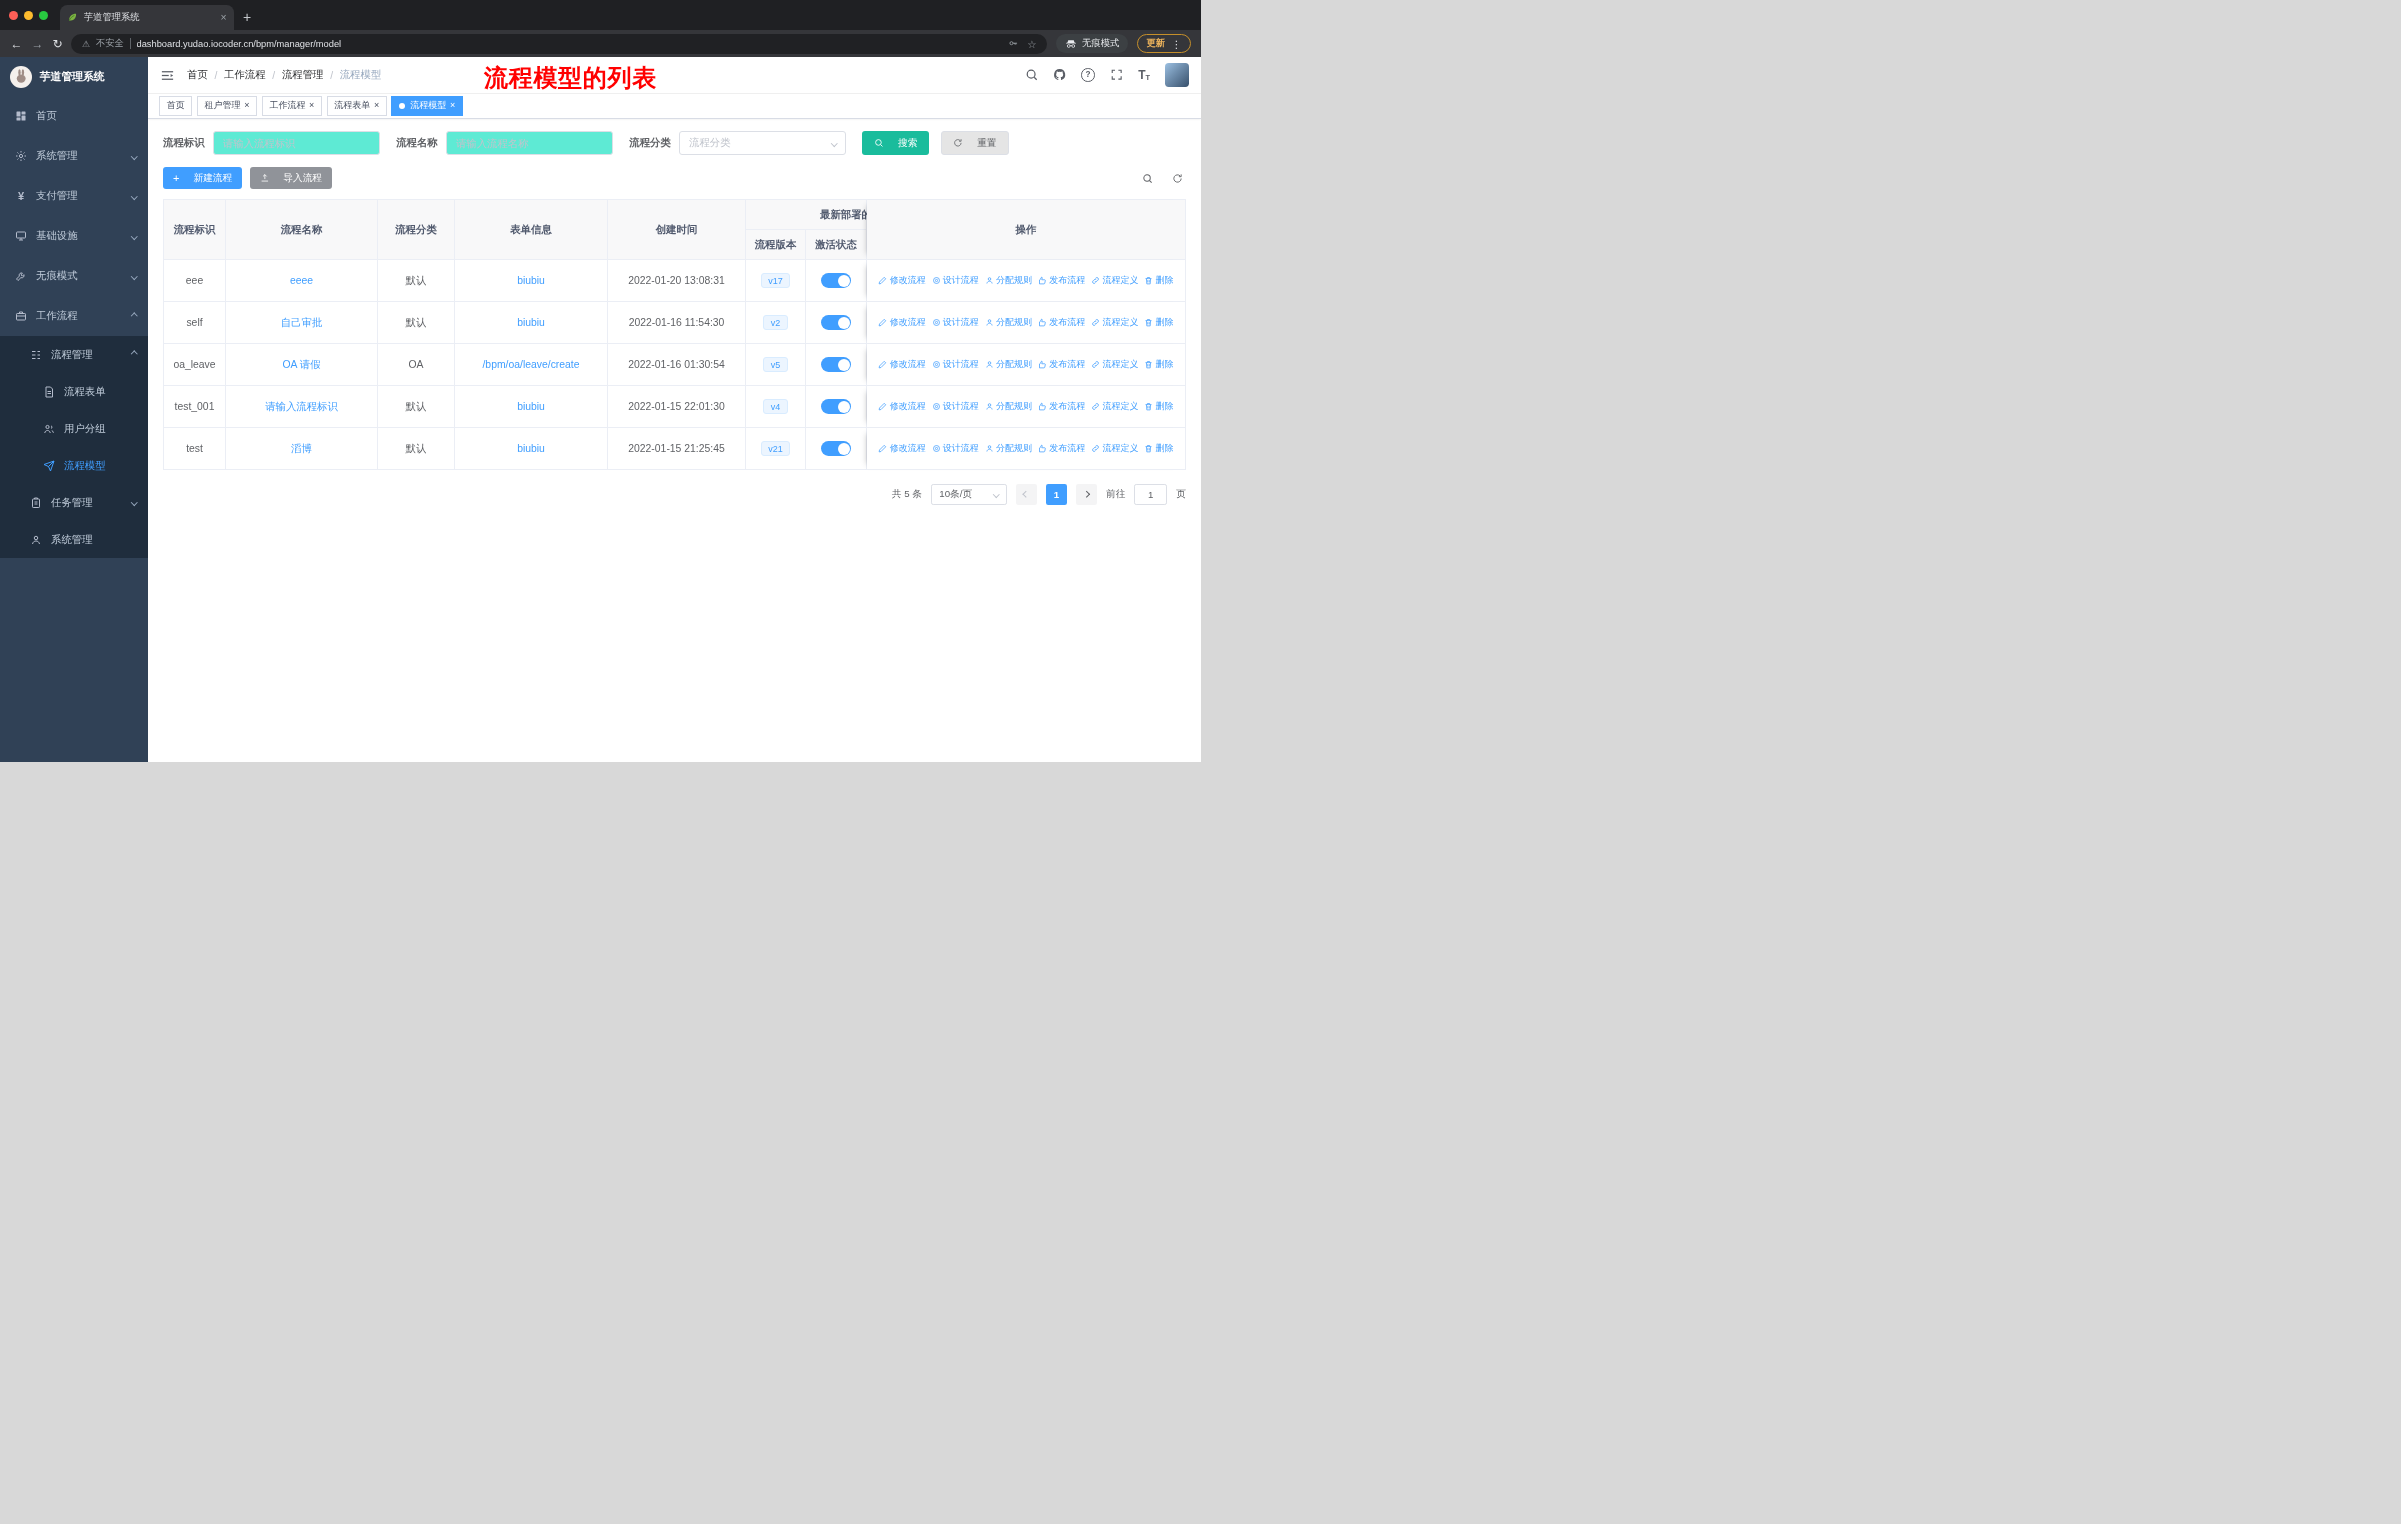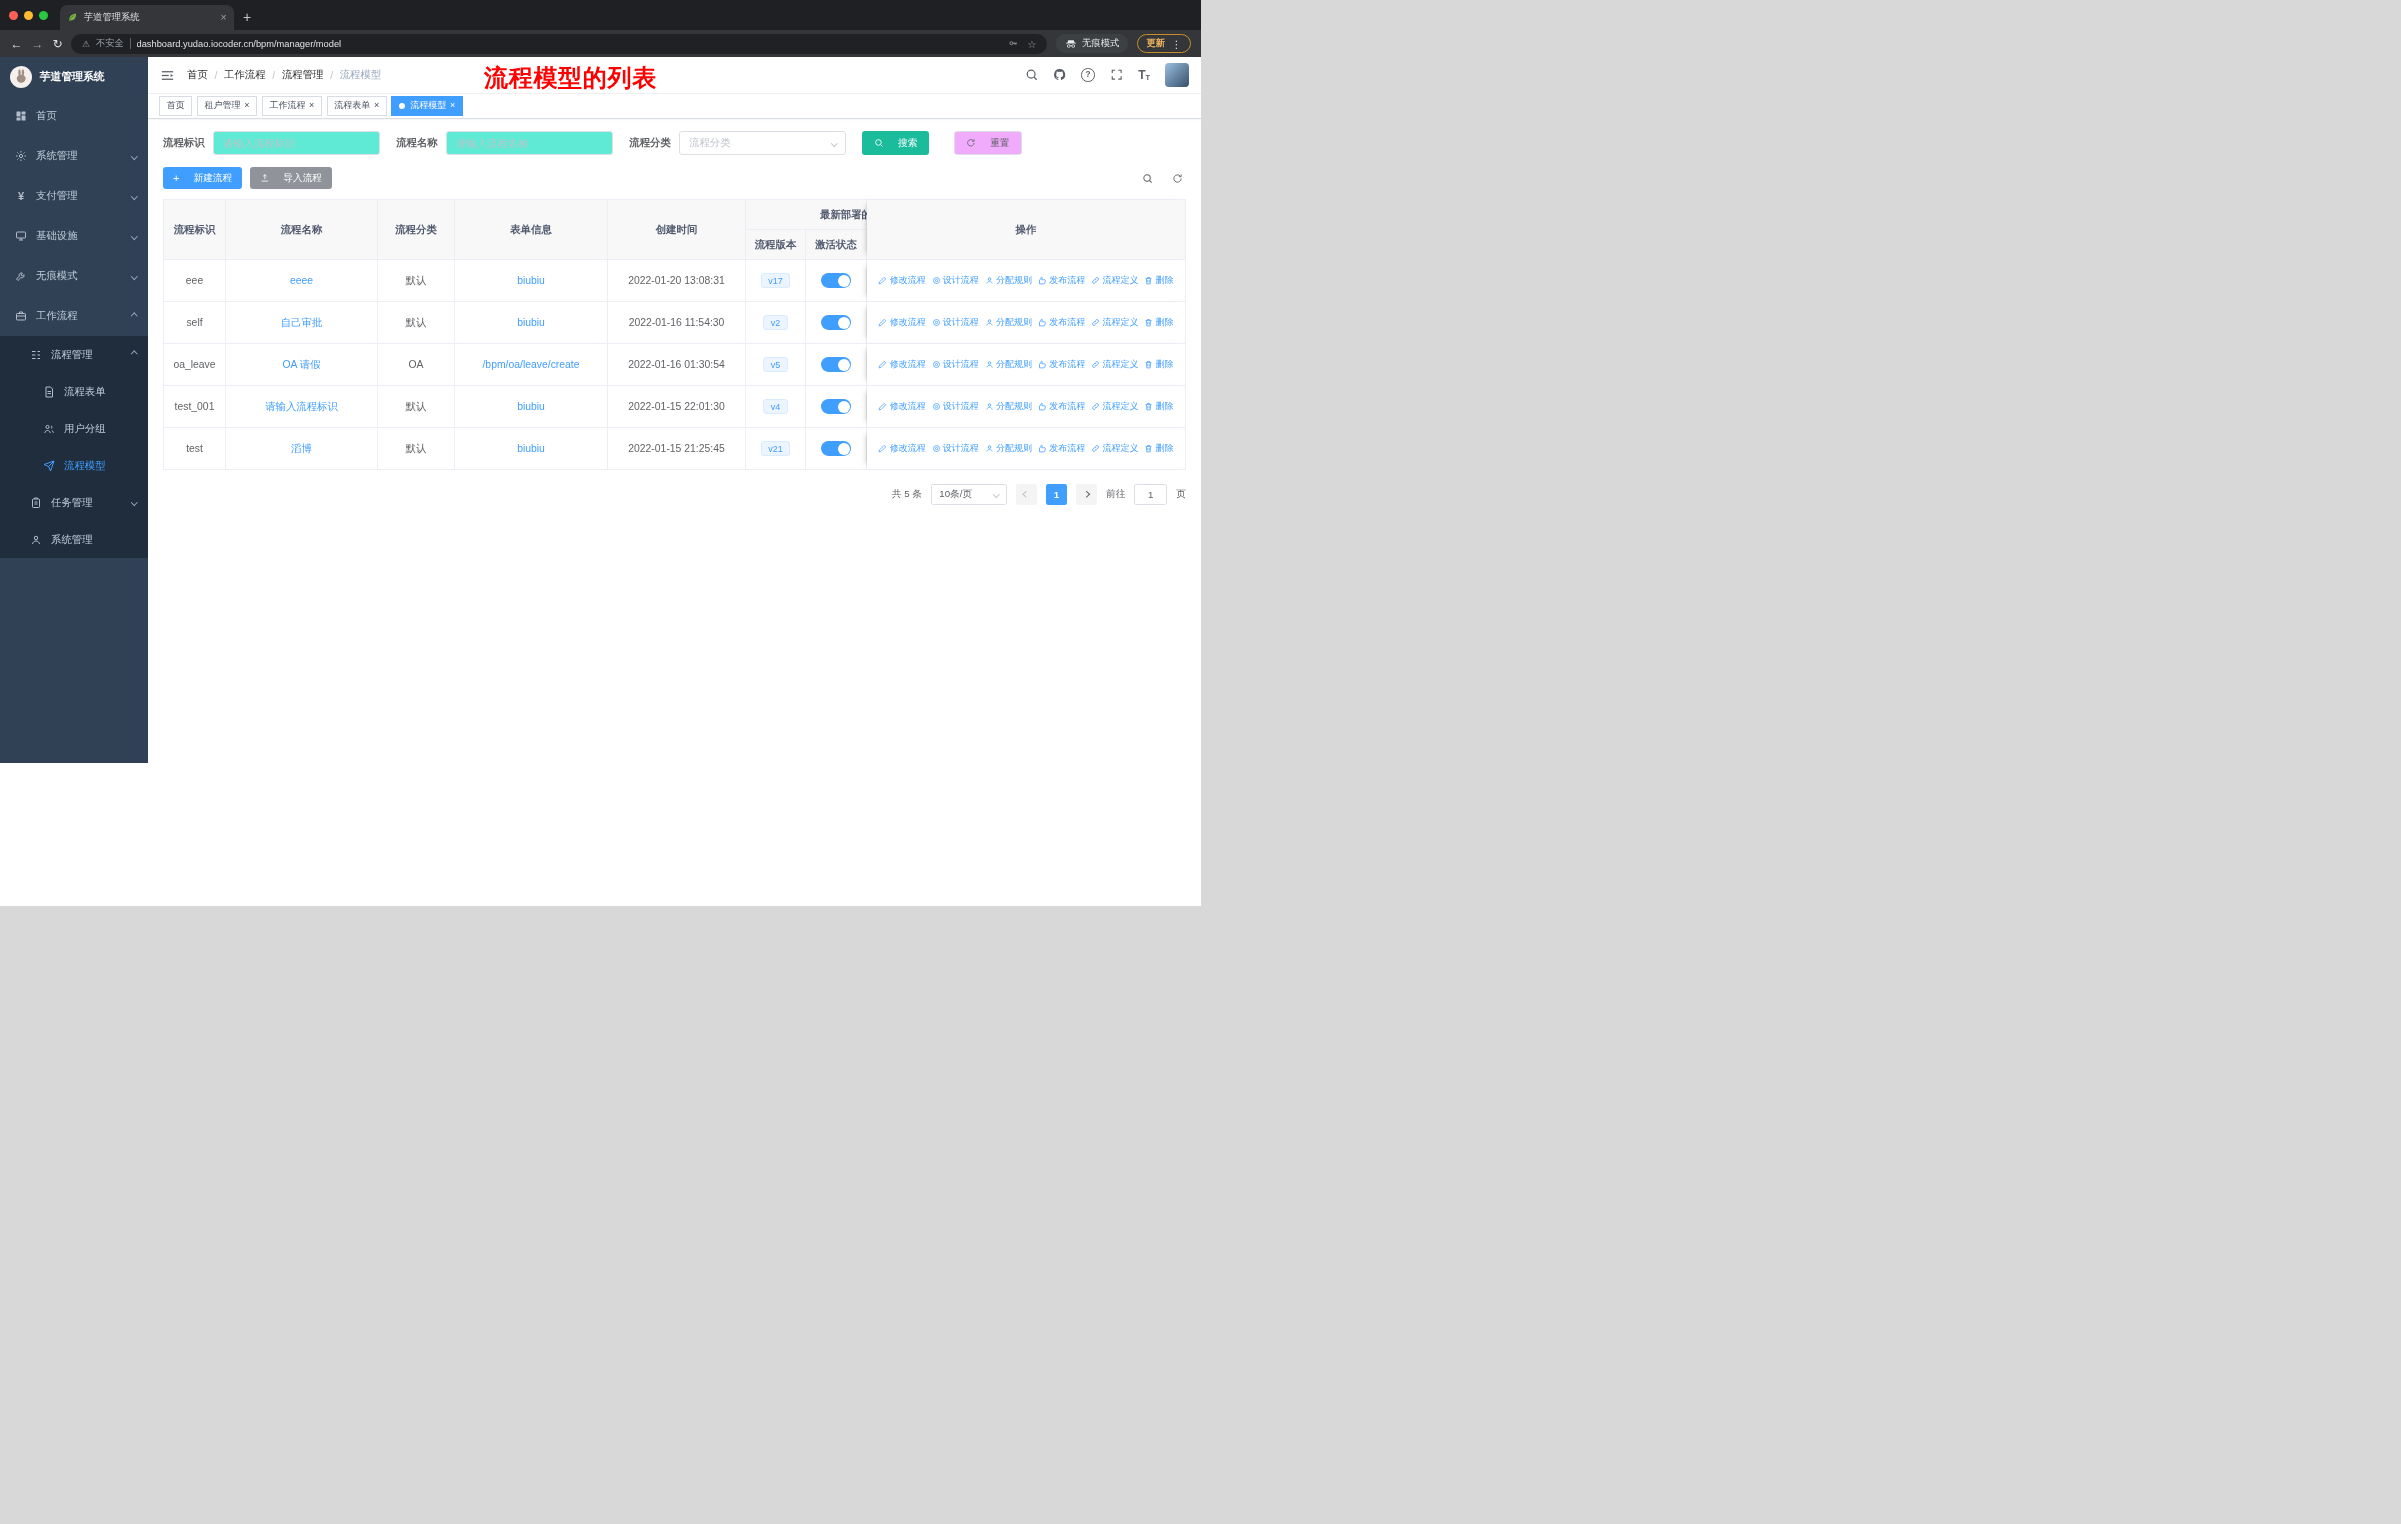--- a/index.html
+++ b/index.html
@@ -1,17 +1,17 @@
 <!DOCTYPE html>
 <html style="font-size:12px"><head>
 <meta charset="utf-8">
 <style>
 *{box-sizing:border-box;margin:0;padding:0}
 body{background:#d8d8d8;font-family:"Liberation Sans","DejaVu Sans",sans-serif}
-.screen{width:1201px;height:906px;background:#fff;overflow:hidden;position:relative}
+.screen{width:1201px;height:762px;background:#fff;overflow:hidden;position:relative}
 
 
 .tabstrip{height:30px;background:#1f2023;display:flex;align-items:flex-end;padding-left:9px}
 .traffic{display:flex;gap:6px;align-items:center;height:30px;margin-right:12px}
 .tl{width:9px;height:9px;border-radius:50%;cursor:pointer}
 .tl.r{background:#ff5f57}.tl.y{background:#febc2e}.tl.g{background:#28c840}
 .tab{width:174px;height:25px;background:#35363a;border-radius:7.4px 7.4px 0 0;display:flex;align-items:center;gap:6px;padding:0 7.4px;color:#dfe1e5;font-size:9.3px;cursor:pointer}
 .tab-title{flex:1;white-space:nowrap;overflow:hidden}
 .tab-close{color:#9aa0a6;font-size:10.4px;cursor:pointer}
 .newtab{color:#c3c7cb;font-size:14px;margin:0 0 6px 9px;cursor:pointer;line-height:1}
@@ -84,21 +84,21 @@
 .filter-row{display:flex;align-items:center;margin-bottom:12px}
 .f-group{display:flex;align-items:center;margin-right:16.4px}
 .f-label{font-size:10.4px;font-weight:700;color:#606266;margin-right:8.2px;white-space:nowrap}
 .f-input{width:167px;height:24px;border:0.7px solid #dcdfe6;border-radius:3px;padding:0 9px;font-size:10.4px;color:#606266;outline:none;background:#5eead4}
 .f-input::placeholder{color:#c0c4cc}
 .f-select{width:167px;height:24px;border:0.7px solid #dcdfe6;border-radius:3px;padding:0 9px;display:flex;align-items:center;justify-content:space-between;color:#c0c4cc;font-size:10.4px;cursor:pointer;background:#fff}
 .f-select .chev{border-color:#c0c4cc}
 .btn{height:24px;border-radius:3px;display:inline-flex;align-items:center;gap:14px;padding:0 11px;font-size:9.7px;cursor:pointer;border:0.7px solid transparent;white-space:nowrap}
 .btn svg{width:9.7px;height:9.7px}
 .btn-search{background:#1abc9c;color:#fff}
-.btn-reset{background:#f0abfc;border-color:#dcdfe6;color:#606266;margin-left:25px}
+.btn-reset{background:#e5e5e5;border-color:#dcdfe6;color:#606266;margin-left:12px}
 .action-row{display:flex;align-items:center;margin-bottom:10.4px}
 .btn-create{background:#409eff;color:#fff;height:22px;padding:0 9px}
 .btn-create .plus{font-size:11px;line-height:1}
 .btn-import{background:#909399;color:#fff;height:22px;padding:0 9px;margin-left:7.4px}
 .row-tools{margin-left:auto;display:flex;gap:19.4px;color:#606266;align-items:center;padding-right:3px}
 .row-tools .tool{display:flex;cursor:pointer}
 .ic15{width:11px;height:11px}
 
 
 .tbl{width:100%;border-collapse:separate;border-spacing:0;border-top:0.7px solid #ebeef5;border-left:0.7px solid #ebeef5;font-size:10.4px;color:#606266;table-layout:fixed}

